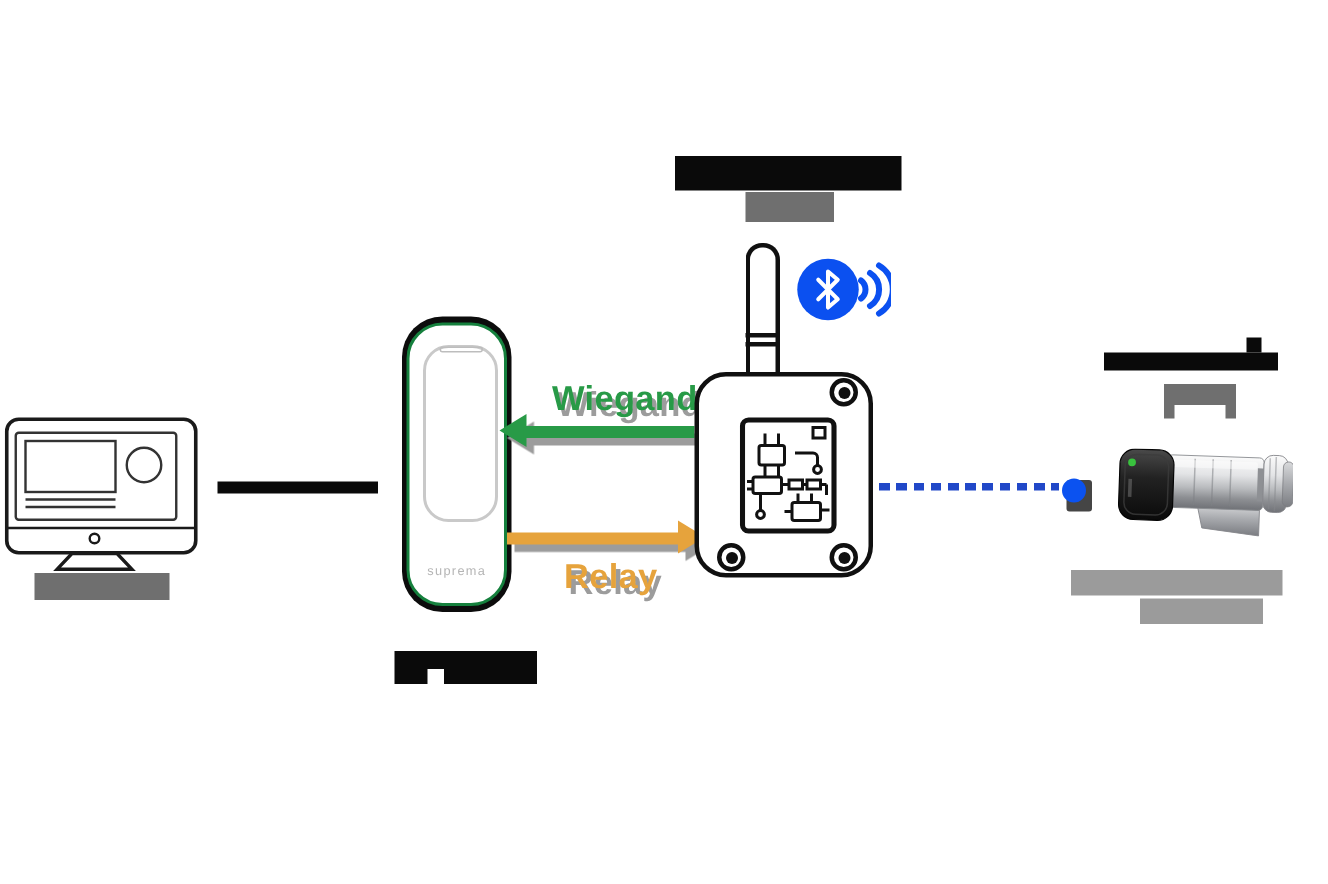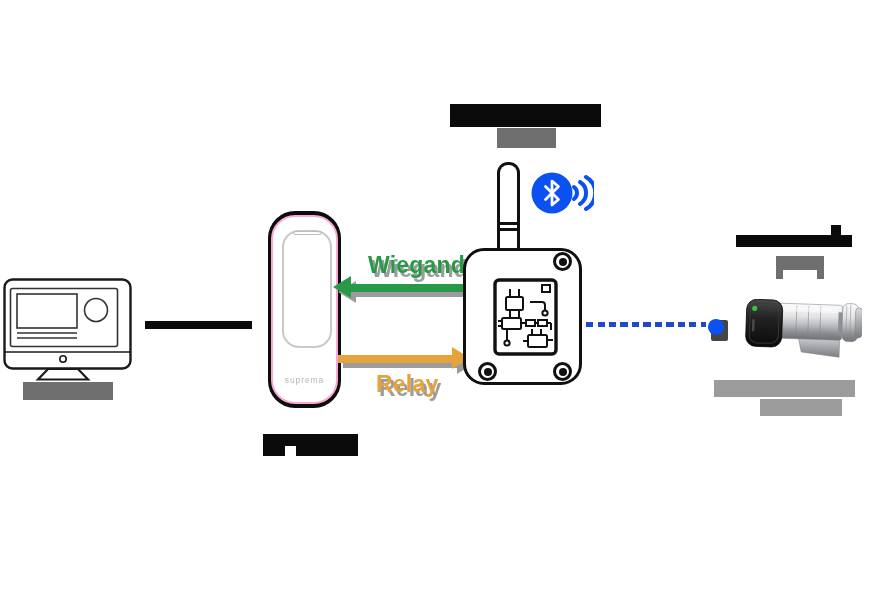--- a/index.html
+++ b/index.html
@@ -17,21 +17,21 @@
   .shaft-green{background:#289A47;}
   .shaft-orange{background:#E6A33C;}
   .head-left{width:0;height:0;border-top:11.5px solid transparent;border-bottom:11.5px solid transparent;border-right:18px solid #289A47;}
   .head-right{width:0;height:0;border-top:11.5px solid transparent;border-bottom:11.5px solid transparent;border-left:18px solid #E6A33C;}
   .conn-label{font-weight:700;font-size:23px;letter-spacing:.2px;text-shadow:3px 4px 0 #9c9c9c;white-space:nowrap;}
   .lbl-green{color:#289A47;}
   .lbl-orange{color:#E6A33C;text-align:right;}
 
   
   .reader-backplate{background:#0c0c0c;border-radius:27px;}
-  .reader-body{background:#ffffff;border:2px solid #f9a8d4;border-radius:24px;box-sizing:border-box;}
+  .reader-body{background:#ffffff;border:2px solid #15803d;border-radius:24px;box-sizing:border-box;}
   .reader-touch{border:2px solid #c9c9c9;border-radius:17px;box-sizing:border-box;}
   .reader-slot{border:1.5px solid #bdbdbd;border-radius:2px;box-sizing:border-box;}
   .suprema{font-size:8.5px;letter-spacing:.9px;color:#b5b5b5;text-align:center;}
 
   
   .module-body{background:#fff;border:3.5px solid #101010;border-radius:21px;box-sizing:border-box;}
   .antenna{background:#fff;border:3px solid #101010;border-bottom:none;border-radius:11px 11px 0 0;box-sizing:border-box;}
   .antenna-band{border-top:3px solid #101010;border-bottom:3px solid #101010;box-sizing:border-box;}
   .screw{width:19px;height:19px;border:3px solid #101010;border-radius:50%;background:#fff;box-sizing:border-box;display:flex;align-items:center;justify-content:center;}
   .screw-dot{width:8px;height:8px;background:#101010;border-radius:50%;}

